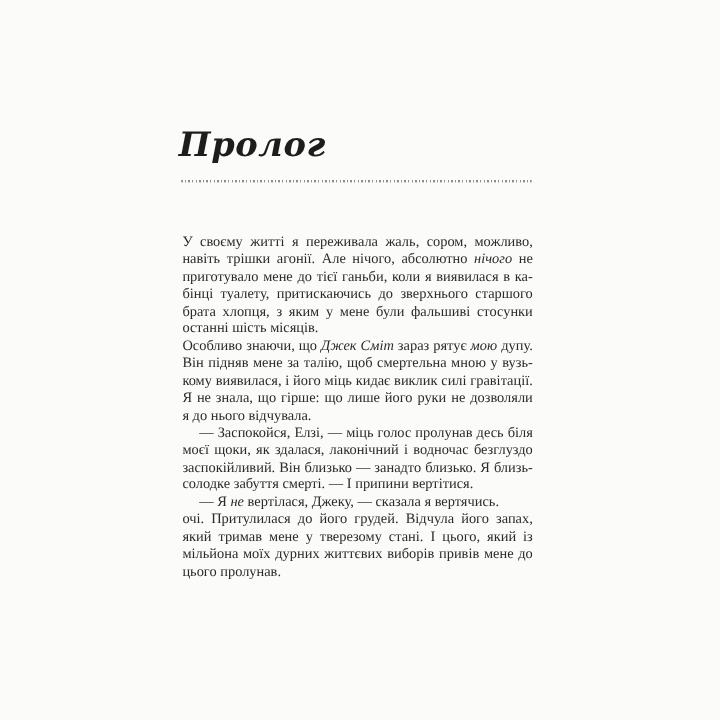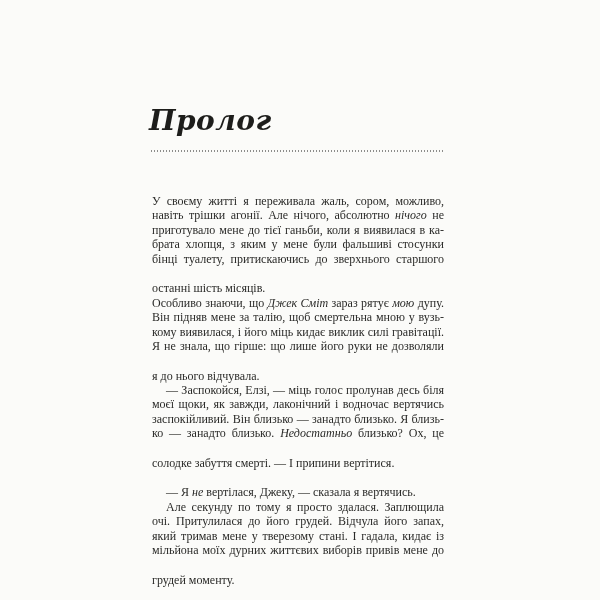--- a/index.html
+++ b/index.html
@@ -52,60 +52,57 @@
     line-height: 14.45px;
     color: var(--text, #2a2a28);
   }
   .para { margin: 0; padding: 0; }
   .line {
     text-align: justify;
     text-align-last: justify;
   }
   .line.last {
     text-align-last: left;
-    margin-top: 15px;
   }
   .line.first-indent {
     text-indent: 14px;
   }
   .line i { font-style: italic; }
 </style>
 </head>
 <body>
 
 <div class="page">
   <h1 class="heading">Пролог</h1>
   <div class="rule"></div>
   <div class="text">
       <div class="para">
         <div class="line"><span>У своєму житті я переживала жаль, сором, можливо,</span></div>
         <div class="line"><span>навіть трішки агонії. Але нічого, абсолютно </span><i>нічого</i><span> не</span></div>
         <div class="line"><span>приготувало мене до тієї ганьби, коли я виявилася в ка-</span></div>
+        <div class="line"><span>бінці туалету, притискаючись до зверхнього старшого</span></div>
         <div class="line"><span>брата хлопця, з яким у мене були фальшиві стосунки</span></div>
-        <div class="line"><span>бінці туалету, притискаючись до зверхнього старшого</span></div>
         <div class="line last"><span>останні шість місяців.</span></div>
       </div>
       <div class="para">
         <div class="line"><span>Особливо знаючи, що </span><i>Джек Сміт</i><span> зараз рятує </span><i>мою</i><span> дупу.</span></div>
         <div class="line"><span>Він підняв мене за талію, щоб смертельна мною у вузь-</span></div>
         <div class="line"><span>кому виявилася, і його міць кидає виклик силі гравітації.</span></div>
         <div class="line"><span>Я не знала, що гірше: що лише його руки не дозволяли</span></div>
         <div class="line last"><span>я до нього відчувала.</span></div>
       </div>
       <div class="para">
         <div class="line first-indent"><span>— Заспокойся, Елзі, — міць голос пролунав десь біля</span></div>
-        <div class="line"><span>моєї щоки, як завжди, лаконічний і водночас вертячись</span></div>
+        <div class="line"><span>моєї щоки, як здалася, лаконічний і водночас безглуздо</span></div>
         <div class="line"><span>заспокійливий. Він близько — занадто близько. Я близь-</span></div>
-        <div class="line"><span>ко — занадто близько. </span><i>Недостатньо</i><span> близько? Ох, це</span></div>
         <div class="line last"><span>солодке забуття смерті. — І припини вертітися.</span></div>
       </div>
       <div class="para">
         <div class="line last first-indent"><span>— Я </span><i>не</i><span> вертілася, Джеку, — сказала я вертячись.</span></div>
       </div>
       <div class="para">
-        <div class="line first-indent"><span>Але секунду по тому я просто здалася. Заплющила</span></div>
         <div class="line"><span>очі. Притулилася до його грудей. Відчула його запах,</span></div>
-        <div class="line"><span>який тримав мене у тверезому стані. І гадала, кидає із</span></div>
+        <div class="line"><span>який тримав мене у тверезому стані. І цього, який із</span></div>
         <div class="line"><span>мільйона моїх дурних життєвих виборів привів мене до</span></div>
-        <div class="line last"><span>грудей моменту.</span></div>
+        <div class="line last"><span>цього пролунав.</span></div>
       </div>
     </div>
 </div>
 
 </body></html>

